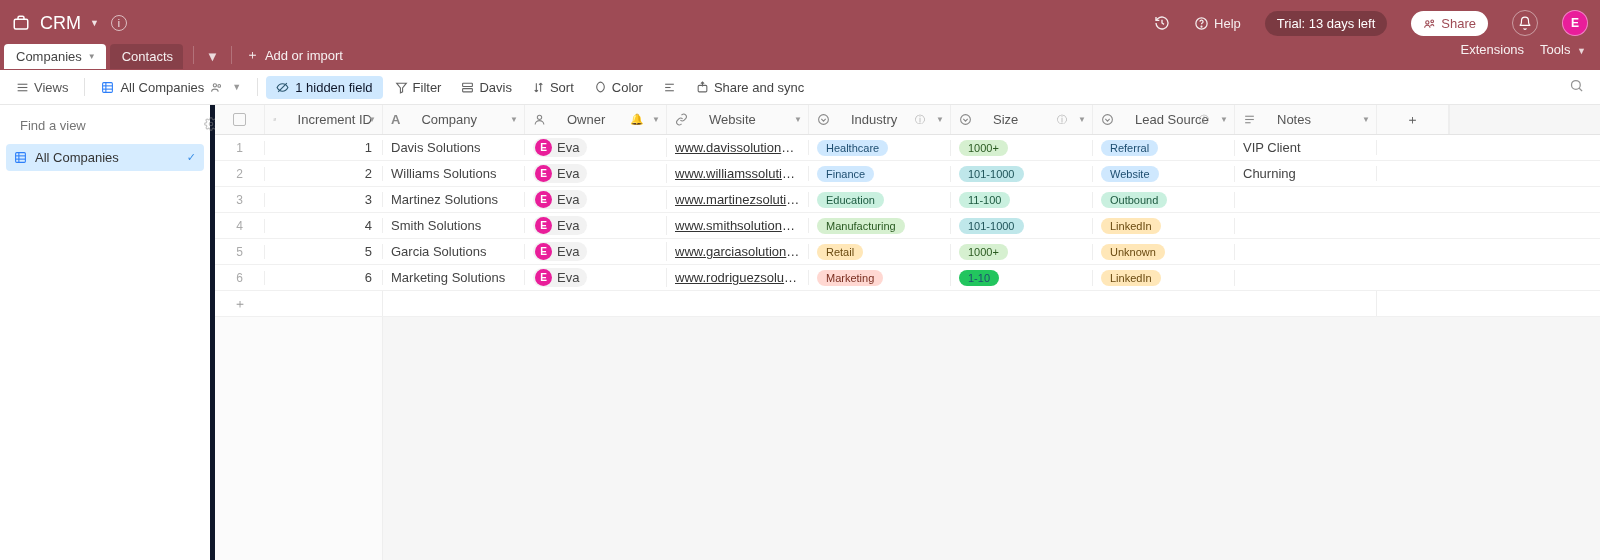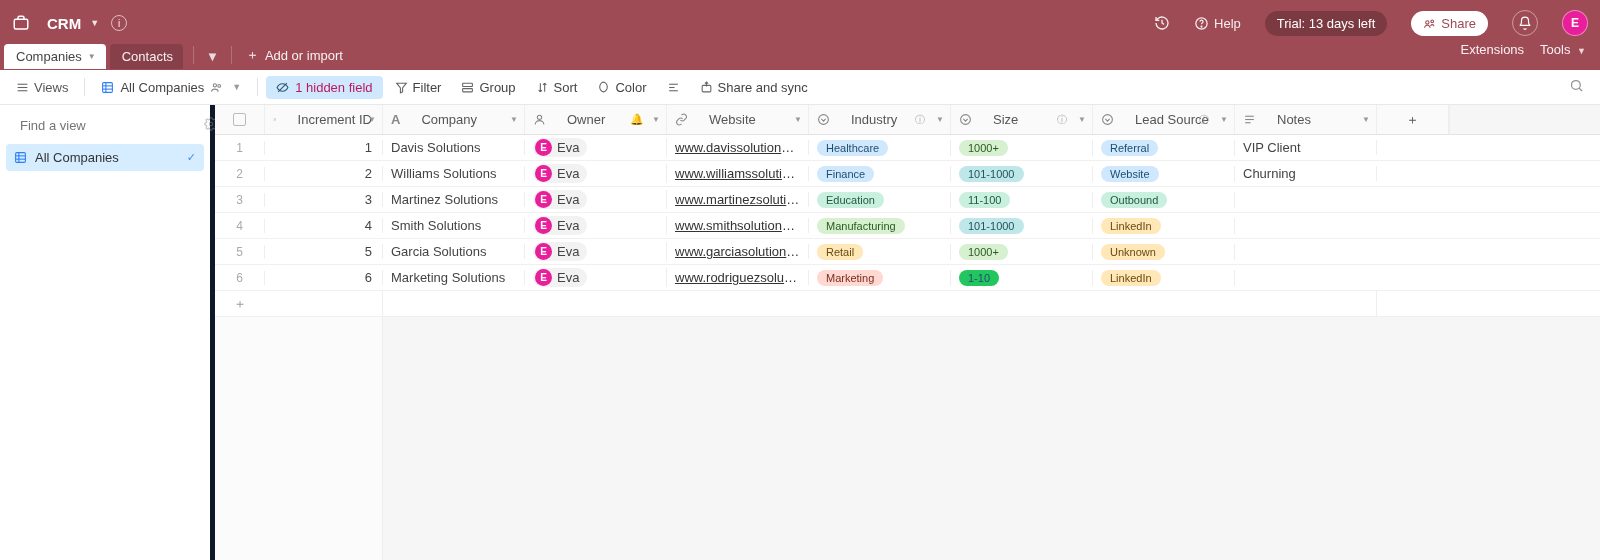--- a/index.html
+++ b/index.html
@@ -2,21 +2,21 @@
 <html><head>
 <meta charset="utf-8">
 <style>
   * { box-sizing: border-box; margin: 0; padding: 0; }
   body { font-family: -apple-system, BlinkMacSystemFont, "Segoe UI", Helvetica, Arial, sans-serif; font-size: 13px; color: #333; background: #fff; width: 1600px; height: 560px; overflow: hidden; }
   
   
   .topbar { background: #9e4b55; height: 46px; display: flex; align-items: center; padding: 0 12px; color: #fff; }
   .topbar .left { display: flex; align-items: center; gap: 6px; }
   .briefcase-icon { width: 18px; height: 18px; display:flex;align-items:center;justify-content:center;}
-  .app-name { font-weight: 700; font-size: 15px; margin-left: 11px; }
+  .app-name { font-weight: 400; font-size: 18px; margin-left: 4px; }
   .chev { font-size: 9px; margin-left: 3px; opacity:.85;}
   .info-circle { width:16px;height:16px;border:1.4px solid rgba(255,255,255,.7);border-radius:50%;display:flex;align-items:center;justify-content:center;font-size:10px;margin-left:6px;opacity:.9;}
   .nav-pills { display:flex; gap: 4px; margin-left: 20px; align-items:center;}
   .nav-pill { padding: 5px 12px; border-radius: 20px; font-size: 13px; color: rgba(255,255,255,.9); cursor:pointer;}
   .nav-pill.active { background: rgba(0,0,0,.22); color:#fff;}
   .nav-divider { width:1px;height:20px;background:rgba(255,255,255,.25);margin:0 10px;}
   .topbar .right { margin-left:auto; display:flex; align-items:center; gap: 24px;}
   .top-icon { opacity:.9; cursor:pointer; display:flex;align-items:center;gap:5px;font-size:13px;}
   .trial-pill { background: rgba(0,0,0,.22); padding:5px 12px; border-radius:20px; font-size:13px;}
   .share-btn { background:#fff; color:#9e4b55; padding:5px 12px; border-radius:20px; font-size:13px; display:flex;align-items:center;gap:5px; font-weight:500;}
@@ -34,21 +34,21 @@
   .add-import { color:rgba(255,255,255,.92); font-size:13px; display:flex;align-items:center;gap:6px; padding:4px 8px; margin-bottom:2px;}
   .tabsbar .right { margin-left:auto; display:flex; gap:16px; padding-right:14px; color:rgba(255,255,255,.92); font-size:13px; align-items:center; padding-bottom:13px;}
 
   
   .toolbar { height:35px; border-bottom:1px solid #e8e8e8; display:flex; align-items:center; padding:0 8px; gap:4px; font-size:13px; color:#444;}
   .tool { display:flex; align-items:center; gap:5px; padding:4px 8px; border-radius:4px; cursor:pointer;}
   .tool.views { color:#555;}
   .tool-sep { width:1px;height:18px;background:#e2e2e2;margin:0 4px;}
   .view-pill { display:flex;align-items:center;gap:6px; padding:3px 8px;}
   .grid-icon-blue { color:#2d7ff9;}
-  .hidden-pill { background:#cfe8fe; color:#be185d; padding:4px 10px; border-radius:4px; display:flex;align-items:center;gap:6px;}
+  .hidden-pill { background:#cfe8fe; color:#0f172a; padding:4px 10px; border-radius:4px; display:flex;align-items:center;gap:6px;}
   .search-right { margin-left:auto; padding:4px 8px; opacity:.7;}
   .svg-ico { width:13px;height:13px; display:inline-block;}
 
   
   .body-flex { display:flex; height: calc(560px - 46px - 24px - 35px);}
   .sidebar { width:215px; border-right:5px solid #0f172a; padding:6px;}
   .find-row { display:flex; align-items:center; gap:8px; padding:6px 6px; color:#888;}
   .find-row input { border:none; outline:none; font-size:13px; flex:1; color:#333;}
   .gear { margin-left:auto; opacity:.5;}
   .view-item { display:flex; align-items:center; gap:8px; padding:6px 8px; border-radius:4px; margin-top:4px;}
@@ -200,21 +200,21 @@
     <svg class="svg-ico" viewBox="0 0 24 24" fill="none" stroke="#666" stroke-width="2">
         <polygon points="3 4 21 4 14 13 14 20 10 22 10 13 3 4"></polygon>
       </svg>
     <span>Filter</span>
   </div>
   <div class="tool">
     <svg class="svg-ico" viewBox="0 0 24 24" fill="none" stroke="#666" stroke-width="2">
         <rect x="3" y="4" width="18" height="6" rx="1"></rect>
         <rect x="3" y="14" width="18" height="6" rx="1"></rect>
       </svg>
-    <span>Group</span>
+    <span>Davis</span>
   </div>
   <div class="tool">
     <svg class="svg-ico" viewBox="0 0 24 24" fill="none" stroke="#666" stroke-width="2">
         <path d="M8 4v16M8 20l-3-3M8 20l3-3M16 20V4M16 4l-3 3M16 4l3 3"></path>
       </svg>
     <span>Sort</span>
   </div>
   <div class="tool">
     <svg class="svg-ico" viewBox="0 0 24 24" fill="none" stroke="#666" stroke-width="2">
         <path d="M19 11c0 5-4 9-7 9s-7-4-7-9 4-9 7-9 7 4 7 9z"></path>

